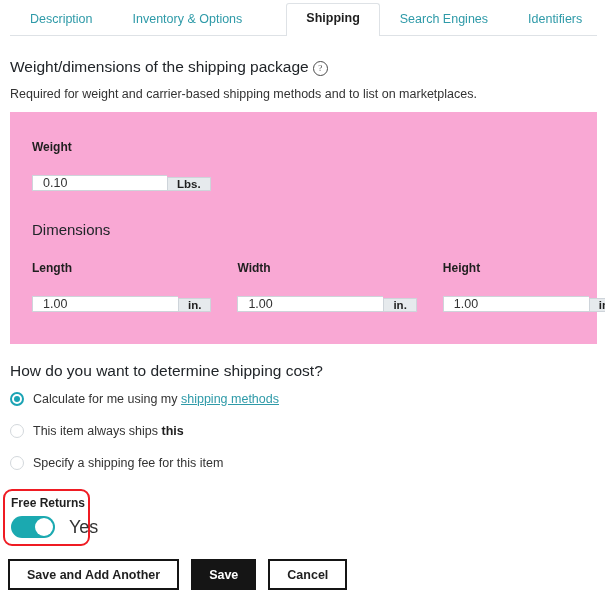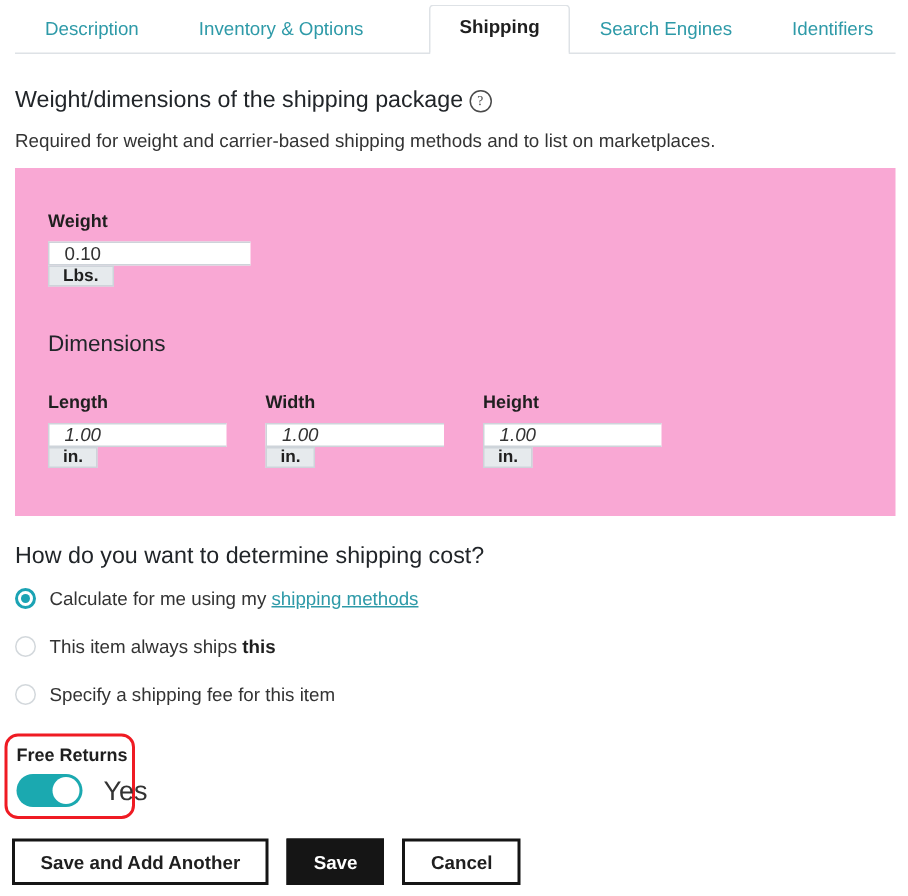--- a/index.html
+++ b/index.html
@@ -121,23 +121,22 @@
     line-height: 14px;
   }
   .dims-title {
     font-size: 15px;
     color: #212529;
     line-height: 20px;
   }
 
   .input-group {
     display: flex;
-    align-items: flex-start;
+    align-items: flex-end;
     height: 30px;
-    flex-direction: column;
   }
   .input-box {
     background: #ffffff;
     border: 1px solid #ced4da;
     border-right: none;
     font-size: 12.5px;
     color: #333333;
     padding: 0 0 0 10px;
     display: flex;
     align-items: center;
@@ -159,21 +158,21 @@
 
   .weight-wrap { position: absolute; left: 22px; top: 28px; }
   .weight-wrap .input-box { width: 135px; }
 
   .dims-wrap { position: absolute; left: 22px; top: 108px; }
   .dims-row {
     display: flex;
     margin-top: 21px;
   }
   .dim-col { margin-right: 26px; }
-  .dim-col .input-box { width: 119px; font-style: italic; }
+  .dim-col .input-box { width: 146px; }
 
   
   .cost-head {
     position: absolute;
     left: 10px;
     top: 361px;
     font-size: 15.5px;
     color: #212529;
     line-height: 20px;
   }

